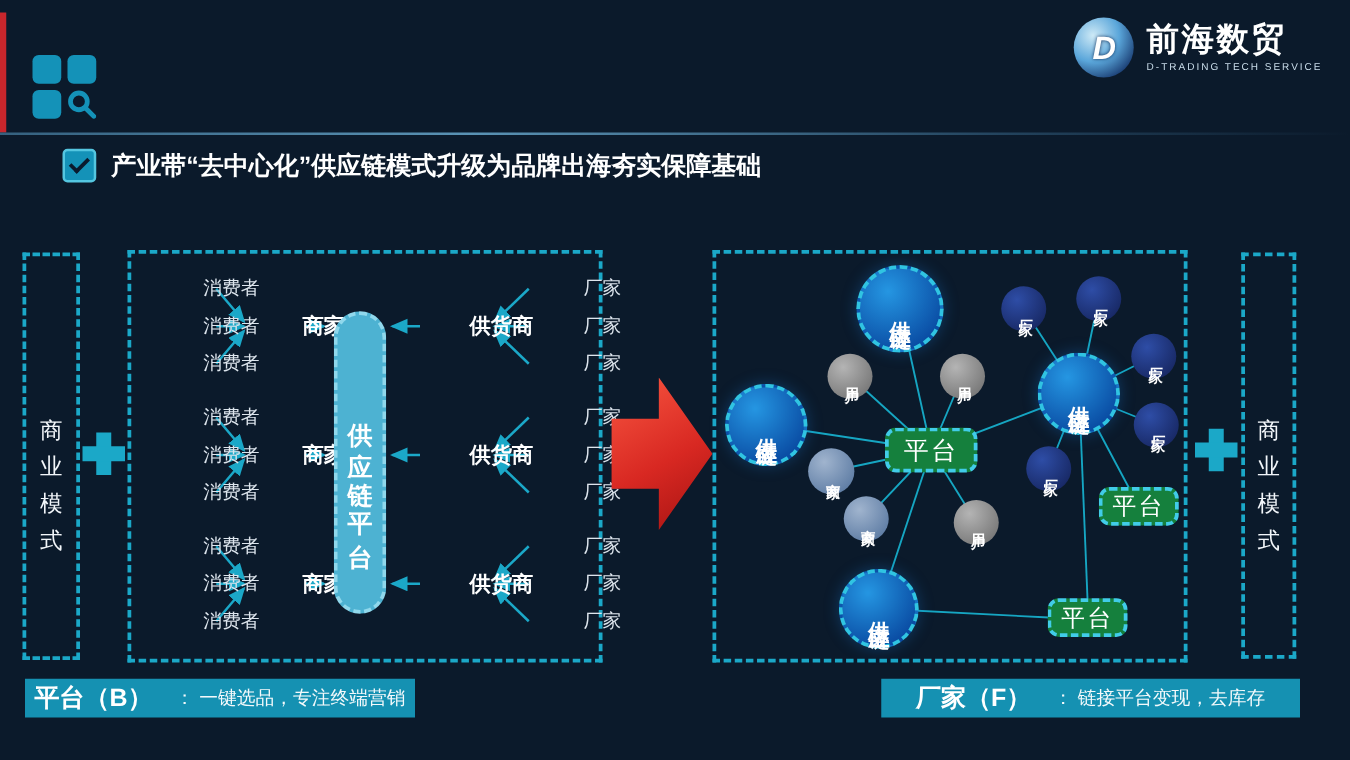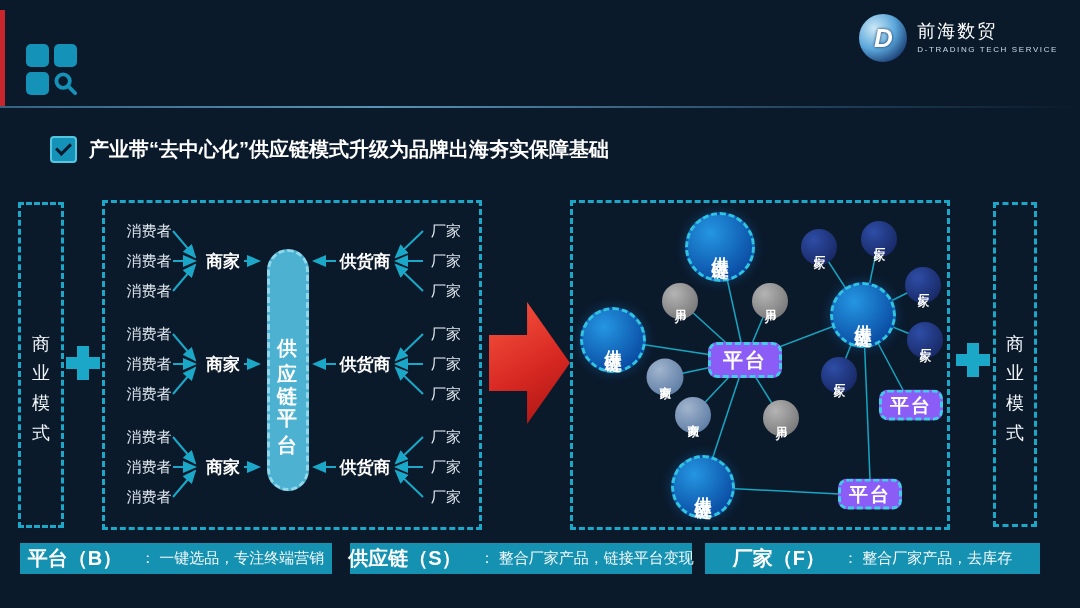--- a/index.html
+++ b/index.html
@@ -18,41 +18,41 @@
   .page-title{position:absolute;left:95px;top:50px;margin:0;font-size:30px;font-weight:bold;
     letter-spacing:2px;white-space:nowrap;}
   .divider{position:absolute;left:0;top:106px;width:100%;height:2px;
     background:linear-gradient(90deg,#35617f,#5a93b5 35%,#22425c 75%,rgba(20,40,60,0));}
   .logo{position:absolute;right:22px;top:14px;display:flex;align-items:center;gap:10px;}
   .logo-mark{width:48px;height:48px;border-radius:50%;
     background:radial-gradient(circle at 32% 30%,#cde9f6,#5aa6da 45%,#17386e 82%);
     display:flex;align-items:center;justify-content:center;
     font-size:26px;font-weight:bold;font-style:italic;color:#fff;
     text-shadow:0 0 3px #0d2a55;}
-  .logo-name{font-size:18px;font-weight:normal;letter-spacing:2px;line-height:1.05;}
+  .logo-name{font-size:26px;font-weight:bold;letter-spacing:2px;line-height:1.05;}
   .logo-tagline{font-size:8px;letter-spacing:1.6px;color:#c9dce9;margin-top:4px;}
   
-  .subtitle-row{position:absolute;left:22px;top:136px;display:flex;align-items:center;gap:12px;padding-left:28px;}
+  .subtitle-row{position:absolute;left:22px;top:119px;display:flex;align-items:center;gap:12px;padding-left:28px;}
   .checkbox{position:relative;width:23px;height:23px;background:#1492b8;
     border:2px solid #54c6e0;border-radius:4px;flex:0 0 auto;}
   .checkbox::after{content:"";position:absolute;left:4px;top:5px;width:12px;height:6px;
     border-left:3px solid #0a1a2e;border-bottom:3px solid #0a1a2e;transform:rotate(-45deg);}
   .subtitle-text{font-size:20px;font-weight:bold;white-space:nowrap;}
   
   .dash-box{position:absolute;border:3px dashed #1ba8c8;box-sizing:border-box;}
   .side-box{display:flex;align-items:center;justify-content:center;}
   .side-box .vt{font-size:18px;letter-spacing:30px;margin-bottom:-28px;color:#f2f6fa;}
   .vt{writing-mode:vertical-lr;text-orientation:upright;}
   
   .plus{position:absolute;width:34px;height:34px;}
   .plus::before{content:"";position:absolute;left:11px;top:0;width:12px;height:34px;background:#1ba8c8;}
   .plus::after{content:"";position:absolute;left:0;top:11px;width:34px;height:12px;background:#1ba8c8;}
   
   .mid-svg,.net-svg{position:absolute;left:0;top:0;}
-  .lbl{position:absolute;transform:translate(-50%,-50%);white-space:nowrap;}
+  .lbl{position:absolute;transform:translate(-50%,-50%);white-space:nowrap;margin-left:36px;}
   .dim{color:#dde5ed;font-size:15px;}
   .strong{color:#fff;font-size:17px;font-weight:bold;}
   .pill{position:absolute;left:162px;top:46px;width:42px;height:242px;box-sizing:border-box;
     background:#4db2d2;border:3px dashed #90d8ec;border-radius:22px;
     display:flex;align-items:center;justify-content:center;}
   .pill .vt{font-size:20px;font-weight:bold;letter-spacing:24px;margin-bottom:-24px;color:#fff;}
   
   .big-arrow{position:absolute;left:489px;top:302px;width:81px;height:122px;
     background:linear-gradient(150deg,#f5523e 5%,#d82822 55%,#a51312);
     clip-path:polygon(0 27%,47% 27%,47% 0,100% 50%,47% 100%,47% 73%,0 73%);}
@@ -61,21 +61,21 @@
     justify-content:center;color:#fff;box-sizing:border-box;}
   .sc{border-radius:50%;border:3px dashed #30c4e2;
     background:radial-gradient(circle at 35% 28%,#2596e2,#0a4da4 78%);
     box-shadow:0 0 12px rgba(25,120,210,.35);}
   .sc .vt{font-size:17px;font-weight:bold;letter-spacing:3px;margin-bottom:-3px;}
   .sm{border-radius:50%;}
   .sm .vt{font-size:11.5px;font-weight:bold;letter-spacing:1px;}
   .user{background:radial-gradient(circle at 35% 30%,#b4b4b4,#696969);}
   .mer{background:radial-gradient(circle at 35% 30%,#a0b4ce,#4e6f9a);}
   .fac{background:radial-gradient(circle at 35% 30%,#2e4da6,#121f54);}
-  .plat{background:#8b5cf6;border:3px dashed #41cce8;border-radius:9px;font-weight:bold;}
+  .plat{background:#15803d;border:3px dashed #41cce8;border-radius:9px;font-weight:normal;}
   .plat-c{font-size:20px;letter-spacing:2px;}
   .plat-s{font-size:19px;letter-spacing:2px;}
   
   .bar{position:absolute;top:543px;height:31px;background:#1591b2;
     display:flex;align-items:center;justify-content:center;color:#fff;font-size:15px;
     white-space:nowrap;}
   .bar .lab{font-weight:bold;font-size:20px;}
   .bar .desc{opacity:.95;margin-left:18px;}
 </style>
 </head>
@@ -268,22 +268,18 @@
 
   <div class="plus" style="left:956px;top:343px;"></div>
   <div class="dash-box side-box" style="left:993px;top:202px;width:44px;height:325px;">
     <span class="vt">商业模式</span>
   </div>
 
   <div class="bar" style="left:20px;width:312px;">
     <span class="lab">平台（B）</span>
     <span class="desc">： 一键选品，专注终端营销</span>
   </div>
-  <div class="bar" style="left:350px;width:342px;">
-    <span class="lab">供应链（S）</span>
-    <span class="desc">： 整合厂家产品，链接平台变现</span>
-  </div>
   <div class="bar" style="left:705px;width:335px;">
     <span class="lab">厂家（F）</span>
-    <span class="desc">： 整合厂家产品，去库存</span>
+    <span class="desc">： 链接平台变现，去库存</span>
   </div>
 
 </div>
 
 </body></html>

